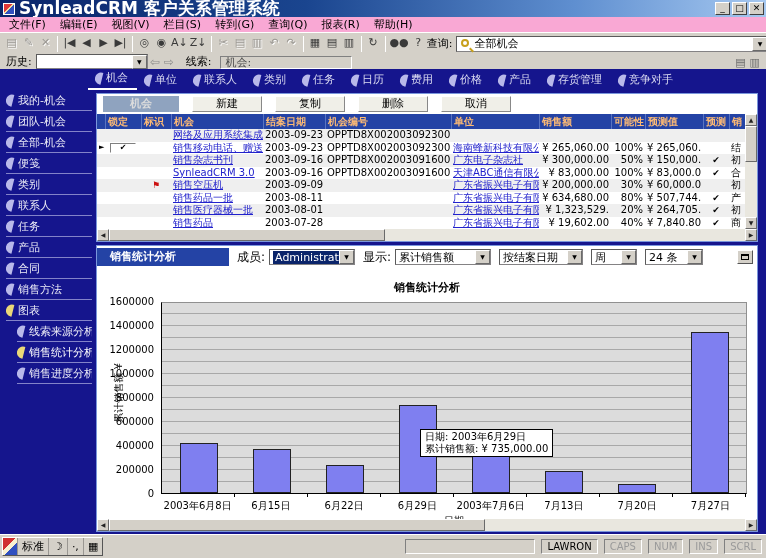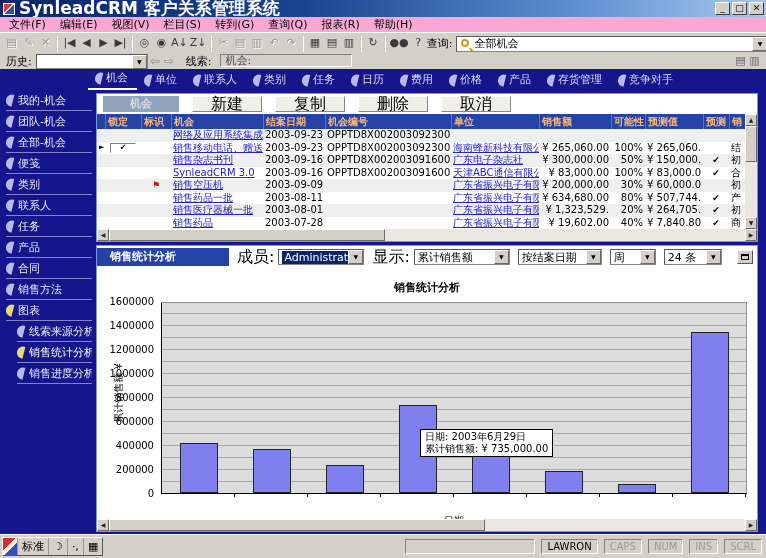--- a/index.html
+++ b/index.html
@@ -34,21 +34,21 @@
     height:16px;display:flex;align-items:center;font-size:11px;padding-left:3px;}
   .combo .val{flex:1;overflow:hidden;white-space:nowrap;}
   .dd{margin-left:auto;width:15px;height:14px;background:#d4d0c8;border:1px solid;border-color:#fff #6a6a6a #6a6a6a #fff;
     font-size:6px;line-height:12px;text-align:center;color:#000;flex:none;}
   .query{width:312px;}
   .mag{width:8px;height:8px;border:2px solid #c8a01c;border-radius:50%;position:relative;margin:0 5px 2px 1px;flex:none;}
   .mag::after{content:"";position:absolute;width:5px;height:2px;background:#c8a01c;transform:rotate(45deg);left:6px;top:8px;}
 
   
   .historybar{position:absolute;left:0;top:54px;width:766px;height:15px;background:#d4d0c8;
-    display:flex;align-items:flex-start;padding-left:6px;}
+    display:flex;align-items:flex-end;padding-left:6px;}
   .hcombo{width:112px;height:15px;}
   .navarrow{font-size:12px;color:#8a8a8a;margin:0 2px;}
   .sunkbox{background:#d4d0c8;border:1px solid;border-color:#808080 #fff #fff #808080;height:13px;
     font-size:11px;color:#4a4a4a;padding:0 5px;width:132px;line-height:11px;white-space:nowrap;}
   .hlbl{font-size:11px;margin:0 8px 0 10px;white-space:nowrap;}
   .hricons{margin-left:auto;margin-right:6px;display:flex;gap:4px;}
   .hricon{font-size:11px;color:#6a6a6a;}
 
   
   .main{position:absolute;left:0;top:69px;width:766px;height:465px;background:#15158d;}
@@ -67,21 +67,21 @@
   
   .panel{position:absolute;background:#fff;border:1px solid #7a96dc;}
   .p1{left:96px;top:24px;width:662px;height:149px;}
   .p2{left:96px;top:176px;width:662px;height:287px;}
 
   
   .phead{position:absolute;left:0;top:0;right:0;height:20px;background:#fff;display:flex;align-items:center;}
   .opp-tab{margin-left:6px;width:76px;height:16px;background:#8fa3bf;color:#dcdcdc;font-weight:bold;
     font-size:11px;text-align:center;line-height:16px;flex:none;}
   .obtn{width:70px;height:16px;background:#f0efe8;border:1px solid;border-color:#fff #888 #888 #fff;
-    font-size:16px;text-align:center;line-height:14px;margin-left:13px;flex:none;}
+    font-size:11px;text-align:center;line-height:14px;margin-left:13px;flex:none;}
   .thead{position:absolute;left:0;top:20px;width:648px;height:15px;background:#2443a5;color:#fdba74;display:flex;}
   .hcell{font-size:10px;font-weight:bold;line-height:15px;padding:0 2px;border-left:1px solid #5a74c0;
     overflow:hidden;white-space:nowrap;flex:none;}
   .hcell:first-child{border-left:none;}
   .tbody{position:absolute;left:0;top:35px;width:648px;height:100px;overflow:hidden;}
   .trow{display:flex;height:12.5px;}
   .trow.odd{background:#efefef;} .trow.even{background:#ffffff;}
   .tcell{font-size:10px;line-height:12px;padding:0 2px;overflow:hidden;white-space:nowrap;color:#000;flex:none;}
   .c-link{color:#2222cc;text-decoration:underline;}
   .c-r{text-align:right;} .c-c{text-align:center;}
@@ -96,21 +96,21 @@
   .vthumb{position:absolute;left:0;top:12px;width:12px;height:36px;background:#d4d0c8;border:1px solid;border-color:#fff #6a6a6a #6a6a6a #fff;}
   .vsb .up{position:absolute;top:0;left:0;} .vsb .down{position:absolute;bottom:0;left:0;}
   .hsb{position:absolute;left:0;bottom:0;width:660px;height:12px;background:#e9e7df;display:flex;}
   .hthumb{height:12px;background:#d4d0c8;border:1px solid;border-color:#fff #6a6a6a #6a6a6a #fff;flex:none;}
   .hsb .endbtn{margin-left:auto;}
 
   
   .p2head{position:absolute;left:0;top:0;right:0;height:22px;background:#fff;display:flex;align-items:center;}
   .stats-title{width:132px;height:18px;background:#2443a5;color:#fff;font-size:11px;font-weight:bold;
     line-height:18px;padding-left:13px;flex:none;}
-  .clbl{font-size:16px;margin:0 4px 0 8px;white-space:nowrap;}
+  .clbl{font-size:12px;margin:0 4px 0 8px;white-space:nowrap;}
   .cm{height:16px;flex:none;}
   .hlval{background:#0a246a;color:#fff;padding:0 2px;}
   .maxbtn{margin-left:auto;margin-right:4px;width:16px;height:14px;background:#d4d0c8;border:1px solid;
     border-color:#fff #555 #555 #fff;display:flex;align-items:center;justify-content:center;flex:none;}
   .maxbtn i{display:block;width:8px;height:6px;border:1px solid #000;border-top-width:2px;}
 
   .chartarea{position:absolute;left:0;top:22px;right:0;bottom:12px;background:#fff;}
   .ctitle{position:absolute;top:12px;width:100%;text-align:center;font-size:11px;font-weight:bold;}
   .ylab{position:absolute;left:-28px;top:118px;width:100px;text-align:center;font-size:10px;
     transform:rotate(-90deg);white-space:nowrap;}
@@ -553,20 +553,30 @@
               </div>
               <div class="slot">
                 <div class="bar" style="height: 161px; background: rgb(127, 127, 240);"></div>
               </div>
             </div>
           <div class="tooltip">
             <div>日期: 2003年6月29日</div>
             <div>累计销售额: ¥ 735,000.00</div>
           </div>
         </div>
+        <div class="xlabels" id="xlabels">
+            <div class="xl">2003年6月8日</div>
+            <div class="xl">6月15日</div>
+            <div class="xl">6月22日</div>
+            <div class="xl">6月29日</div>
+            <div class="xl">2003年7月6日</div>
+            <div class="xl">7月13日</div>
+            <div class="xl">7月20日</div>
+            <div class="xl">7月27日</div>
+          </div>
         <div class="xaxlab">日期</div>
       </div>
 
       <div class="hsb">
         <span class="sbtn">◀</span>
         <span class="hthumb" style="width:376px;"></span>
         <span class="sbtn endbtn">▶</span>
       </div>
     </div>
   </div>

